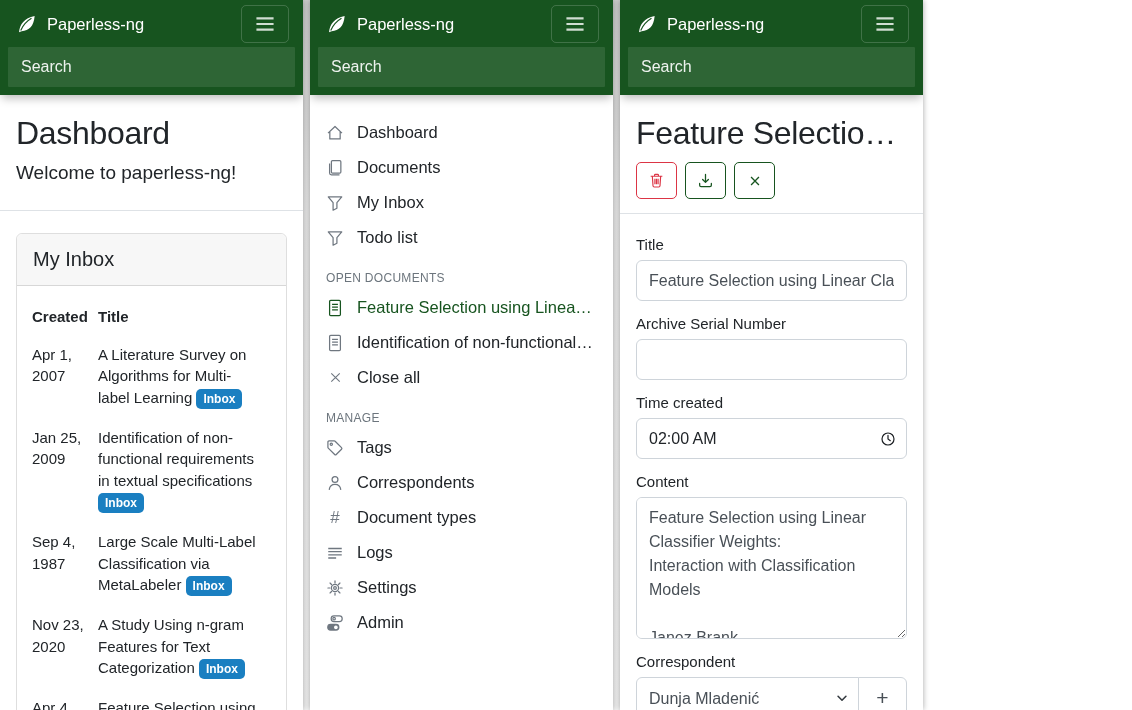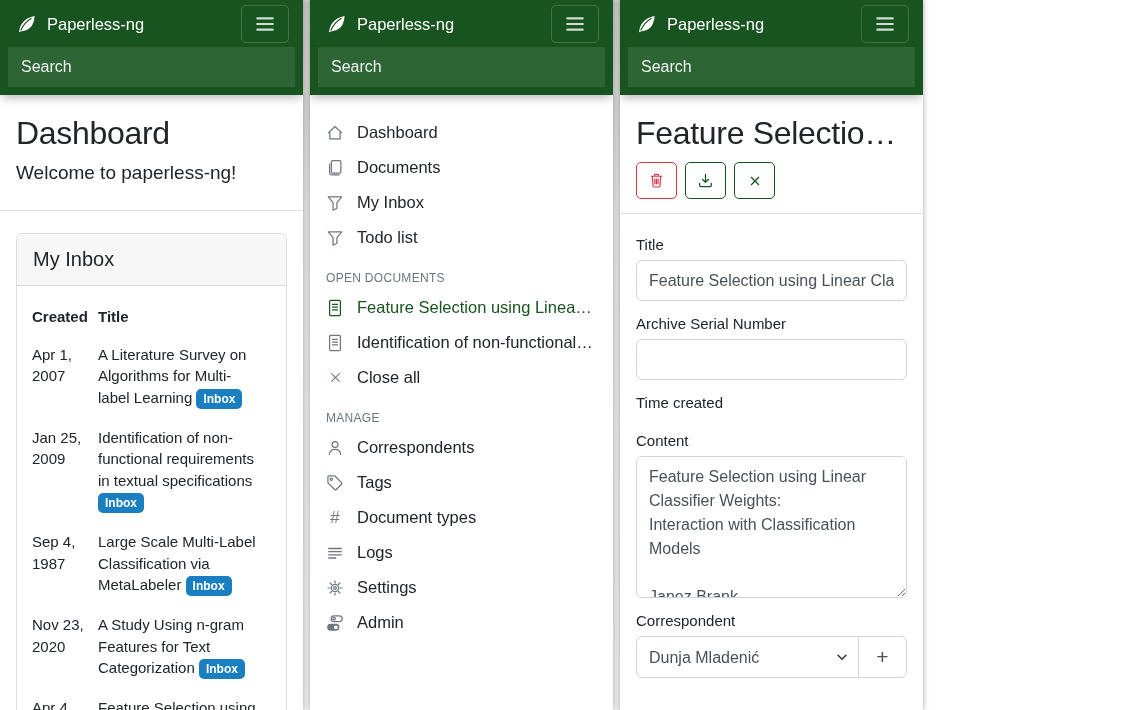--- a/index.html
+++ b/index.html
@@ -251,34 +251,34 @@
               <path d="M3.5 3.5l9 9M12.5 3.5l-9 9"></path>
             </svg>
         </span>
         <span class="mi-label">Close all</span>
       </div>
 
       <div class="menu-header">MANAGE</div>
       <div class="menu-item">
         <span class="mi-icon">
           <svg width="18" height="18" viewBox="0 0 16 16" stroke="currentColor" fill="none" stroke-width="1.1">
+              <path d="M1.7 7.4V2.7a1 1 0 0 1 1-1h4.7a1 1 0 0 1 .7.3l5.7 5.7a1 1 0 0 1 0 1.4l-4.7 4.7a1 1 0 0 1-1.4 0L2 8.1a1 1 0 0 1-.3-.7z" stroke-linejoin="round"></path>
+              <circle cx="4.7" cy="4.7" r="1"></circle>
+            </svg>
+        </span>
+        <span class="mi-label">Tags</span>
+      </div>
+      <div class="menu-item">
+        <span class="mi-icon">
+          <svg width="18" height="18" viewBox="0 0 16 16" stroke="currentColor" fill="none" stroke-width="1.1">
               <circle cx="8" cy="4.9" r="2.6"></circle>
               <path d="M2.9 13.7c.4-3 2.5-4.5 5.1-4.5s4.7 1.5 5.1 4.5" stroke-linecap="round"></path>
             </svg>
         </span>
         <span class="mi-label">Correspondents</span>
-      </div>
-      <div class="menu-item">
-        <span class="mi-icon">
-          <svg width="18" height="18" viewBox="0 0 16 16" stroke="currentColor" fill="none" stroke-width="1.1">
-              <path d="M1.7 7.4V2.7a1 1 0 0 1 1-1h4.7a1 1 0 0 1 .7.3l5.7 5.7a1 1 0 0 1 0 1.4l-4.7 4.7a1 1 0 0 1-1.4 0L2 8.1a1 1 0 0 1-.3-.7z" stroke-linejoin="round"></path>
-              <circle cx="4.7" cy="4.7" r="1"></circle>
-            </svg>
-        </span>
-        <span class="mi-label">Tags</span>
       </div>
       <div class="menu-item">
         <span class="mi-icon">
             <span class="hash">#</span>
           </span>
         <span class="mi-label">Document types</span>
       </div>
       <div class="menu-item">
         <span class="mi-icon">
           <svg width="18" height="18" viewBox="0 0 16 16" stroke="currentColor" fill="none" stroke-width="1.2">
@@ -364,20 +364,29 @@
 
       <label class="form-label" style="margin-top:0">Title</label>
       <input class="form-control" type="text" value="Feature Selection using Linear Classifier Weights: Interaction with Classification Models" style="">
 
       <label class="form-label">Archive Serial Number</label>
       <input class="form-control" type="text" value="" style="">
 
       <div class="row2">
         <div class="col-time">
           <label class="form-label">Time created</label>
+          <div class="iwrap">
+            <input class="form-control" type="text" value="02:00 AM" style="">
+            <span class="field-icon">
+              <svg width="16" height="16" viewBox="0 0 16 16" stroke="currentColor" fill="none" stroke-width="1.2">
+                  <circle cx="8" cy="8" r="6"></circle>
+                  <path d="M8 4.4V8l2.3 1.7" stroke-linecap="round"></path>
+                </svg>
+            </span>
+          </div>
         </div>
       </div>
 
       <label class="form-label">Content</label>
       <textarea class="form-control" style="">Feature Selection using Linear Classifier Weights:
 Interaction with Classification Models
 
 Janez Brank</textarea>
 
       <label class="form-label">Correspondent</label>

